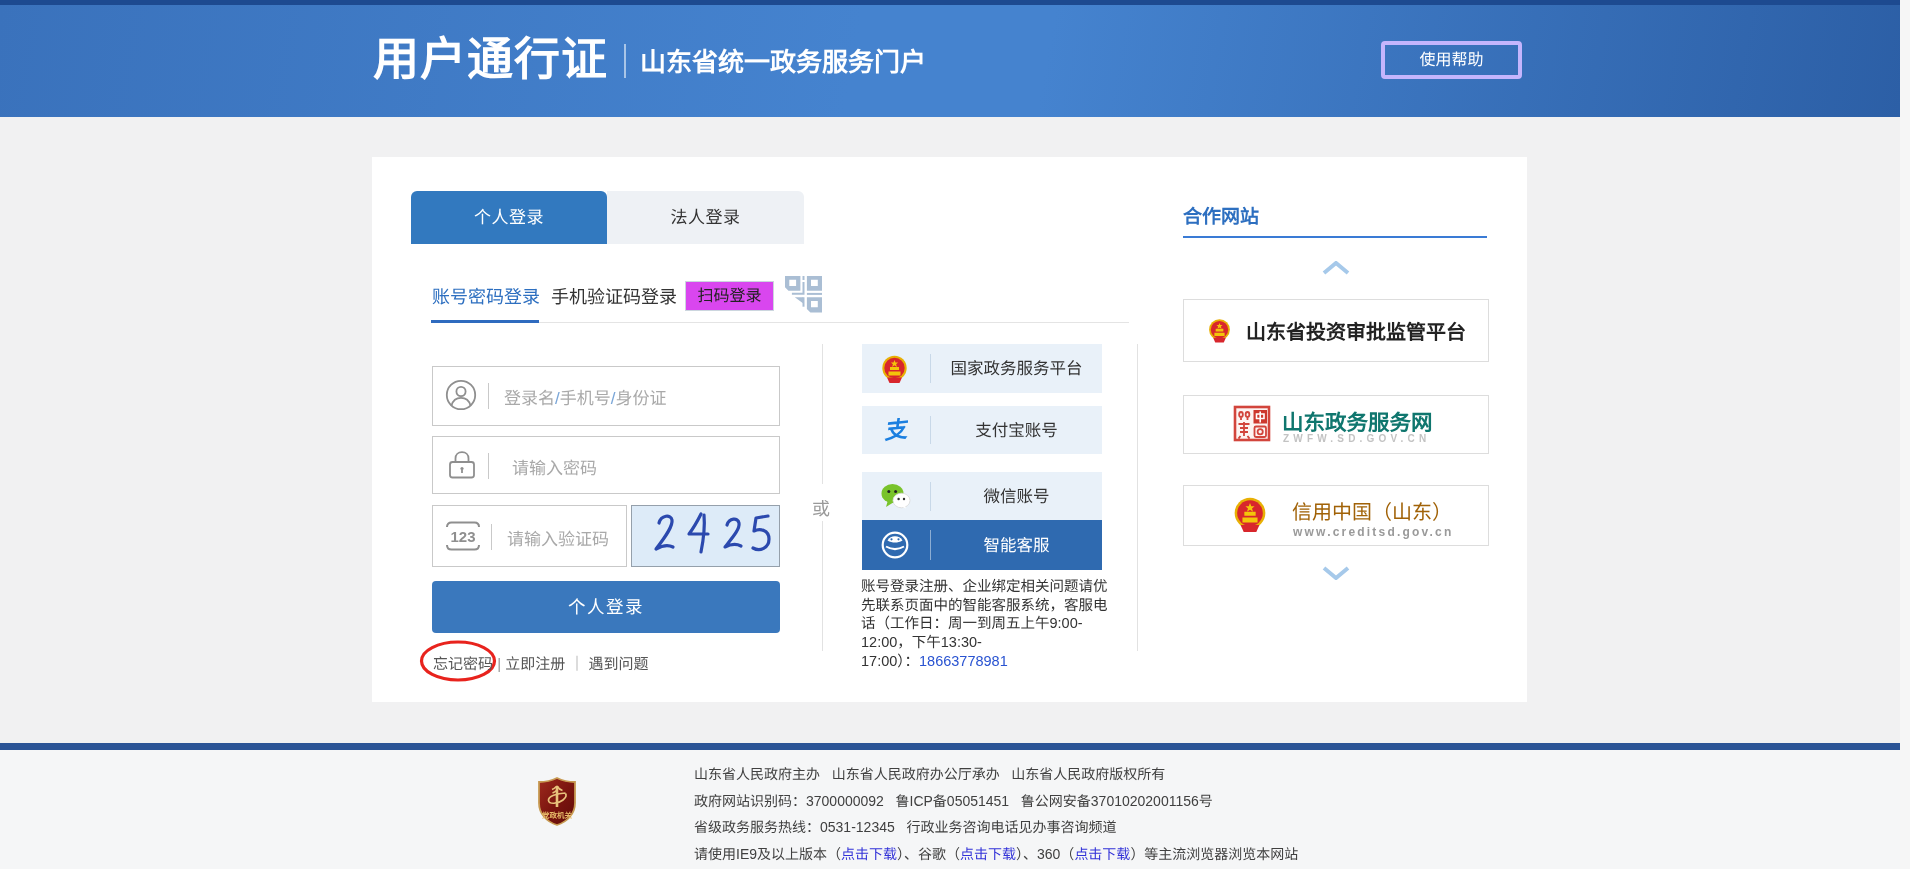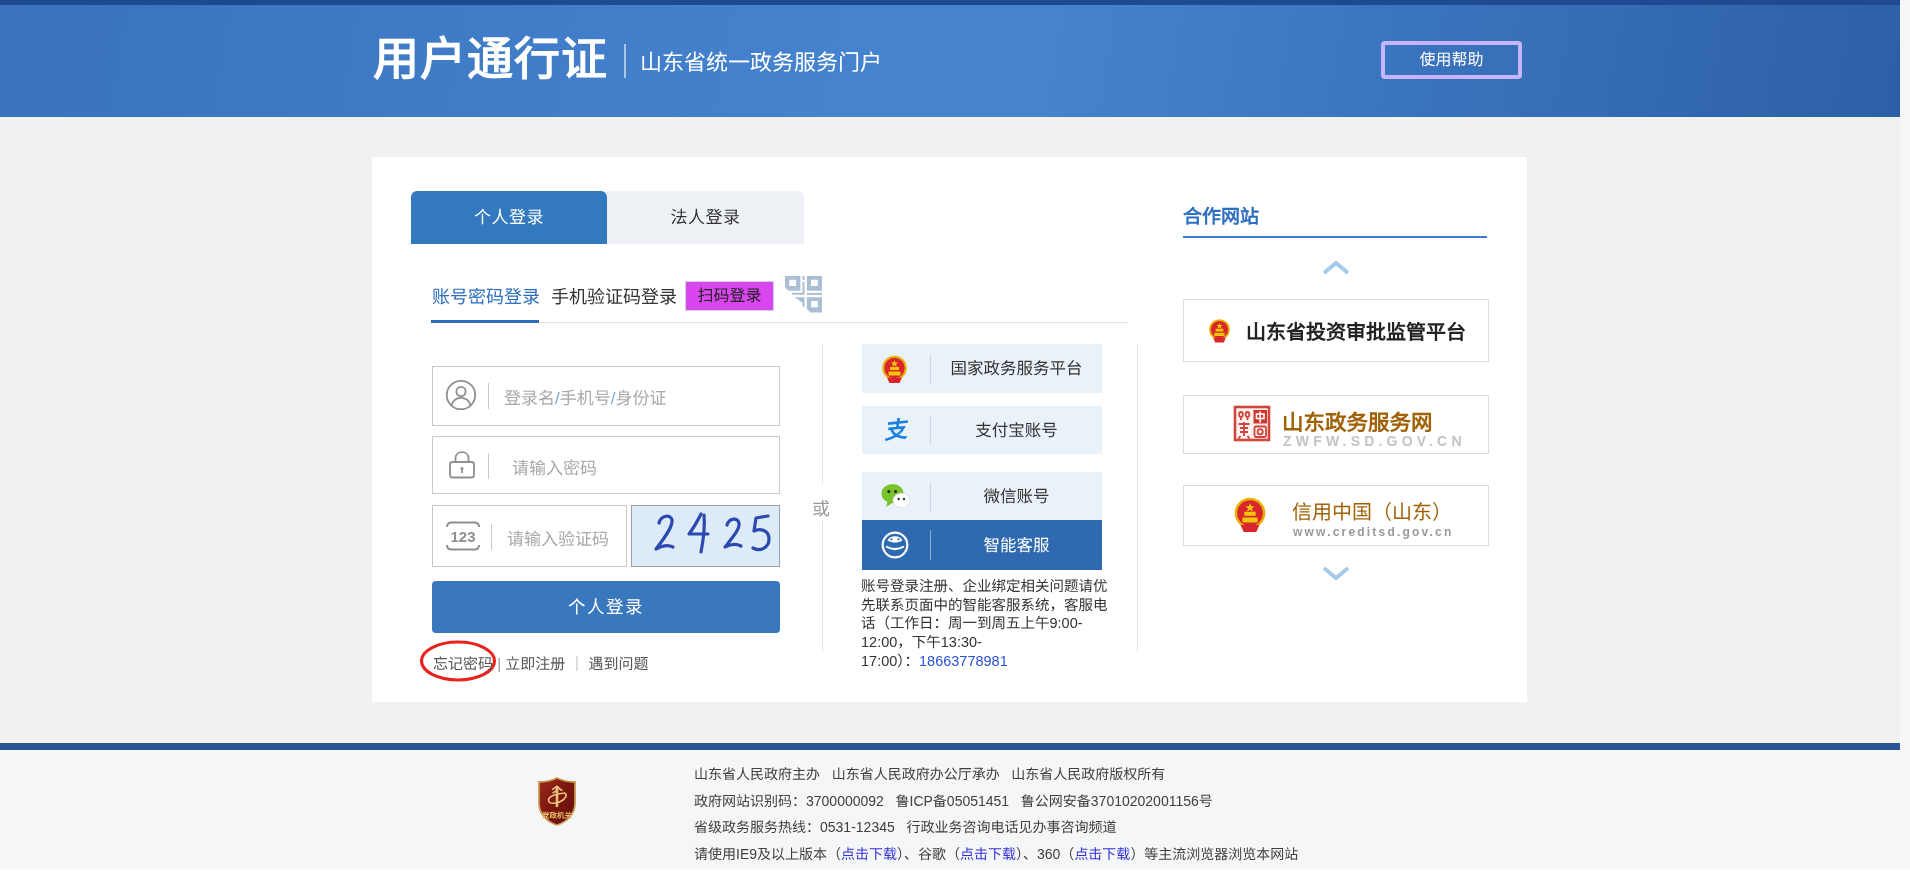--- a/index.html
+++ b/index.html
@@ -8,21 +8,21 @@
 #page{position:relative;width:1910px;height:891px;overflow:hidden;}
 .abs{position:absolute;}
 
 #sbar{left:1900px;top:0;width:10px;height:891px;background:#f6f6f6;}
 
 #topstrip{left:0;top:0;width:1900px;height:5px;background:#1d4a90;}
 #header{left:0;top:5px;width:1900px;height:112px;background:linear-gradient(100deg,#3a72bc 0%,#4583cf 45%,#4583cf 55%,#2c5fa6 100%);}
 #brand{left:373px;top:36px;height:46px;color:#fff;}
 #brand .big{font-size:46px;font-weight:bold;letter-spacing:1px;vertical-align:bottom;line-height:46px;}
 #brand .sep{display:inline-block;width:2px;height:34px;background:rgba(255,255,255,.55);margin:0 14px 4px 16px;vertical-align:bottom;}
-#brand .small{font-size:22px;font-weight:normal;vertical-align:bottom;line-height:39px;}
+#brand .small{font-size:26px;font-weight:bold;vertical-align:bottom;line-height:39px;}
 #helpbtn{left:1381px;top:41px;width:133px;height:30px;border:4px solid #c4b5fd;border-radius:4px;color:#fff;font-size:16px;text-align:center;line-height:30px;}
 
 #main{left:0;top:117px;width:1900px;height:626px;background:#f1f1f2;}
 #panel{left:372px;top:157px;width:1155px;height:545px;background:#fff;}
 
 #tab1{left:411px;top:191px;width:196px;height:53px;background:#3279bf;border-radius:6px 6px 0 0;color:#fff;font-size:17px;letter-spacing:0.5px;text-align:center;line-height:53px;}
 #tab2{left:607px;top:191px;width:197px;height:53px;background:#eef1f5;border-radius:0 6px 0 0;color:#333;font-size:17px;letter-spacing:0.5px;text-align:center;line-height:53px;}
 
 .subtab{top:282px;font-size:18px;}
 #st1{left:432px;color:#2d6fc0;}
@@ -207,22 +207,22 @@
       <path d="M15.5 9 c-2.5 0 -2.5 5 0 5 c2.5 0 2.5 -5 0 -5 M15.5 14 v3"></path>
       <path d="M6.5 21 h11 M12 19 v14 M8 25 h8 M8 29 h8 M8.5 33 l-2 2.6 M15.5 33 l2 2.6"></path>
     </g>
     <rect x="21.5" y="7" width="13.5" height="13.5" fill="#cd382e"></rect>
     <path d="M28.2 8.5 v11 M24.5 11 h7.5 v4.5 h-7.5 Z" stroke="#fff" stroke-width="1.6" fill="none"></path>
     <g stroke="#d2453c" stroke-width="1.8" fill="none">
       <rect x="22.5" y="23.5" width="11.5" height="10.5" rx="1.5"></rect>
       <circle cx="28.2" cy="28.8" r="2.6"></circle>
     </g>
   </svg>
-  <div style="position:absolute;left:98px;top:9px;font-family:'Liberation Serif',serif;font-weight:bold;font-size:21.5px;color:#a16207;">山东政务服务网</div>
-  <div style="position:absolute;left:99px;top:37px;font-size:14px;color:#c3c3c3;letter-spacing:4.2px;font-weight:bold;">ZWFW.SD.GOV.CN</div>
+  <div style="position:absolute;left:98px;top:9px;font-family:'Liberation Serif',serif;font-weight:bold;font-size:21.5px;color:#0f766e;">山东政务服务网</div>
+  <div style="position:absolute;left:99px;top:37px;font-size:10px;color:#c3c3c3;letter-spacing:4.2px;font-weight:bold;">ZWFW.SD.GOV.CN</div>
 </div>
 <div class="abs card" style="top:485px;height:59px;">
   <svg style="position:absolute;left:49px;top:10px;" width="34" height="38" viewBox="0 0 27 29">
     <circle cx="13.5" cy="13" r="12.2" fill="#e8b004"></circle>
     <circle cx="13.5" cy="13" r="10.2" fill="#d8262c"></circle>
     <path d="M6 22.5 L8.5 28 L18.5 28 L21 22.5 Z" fill="#d8262c"></path>
     <path d="M7.5 16.5 h12 v4 h-12 z M9 12 h9 v3 h-9 z" fill="#f3c50a"></path>
     <path d="M13.5 5 l1 2.6 h2.6 l-2 1.7 l.8 2.6 l-2.4-1.6 l-2.4 1.6 l.8-2.6 l-2-1.7 h2.6 z" fill="#f3c50a"></path>
   </svg>
   <div style="position:absolute;left:108px;top:10px;font-weight:normal;font-size:20px;color:#a16207;">信用中国（山东）</div>

